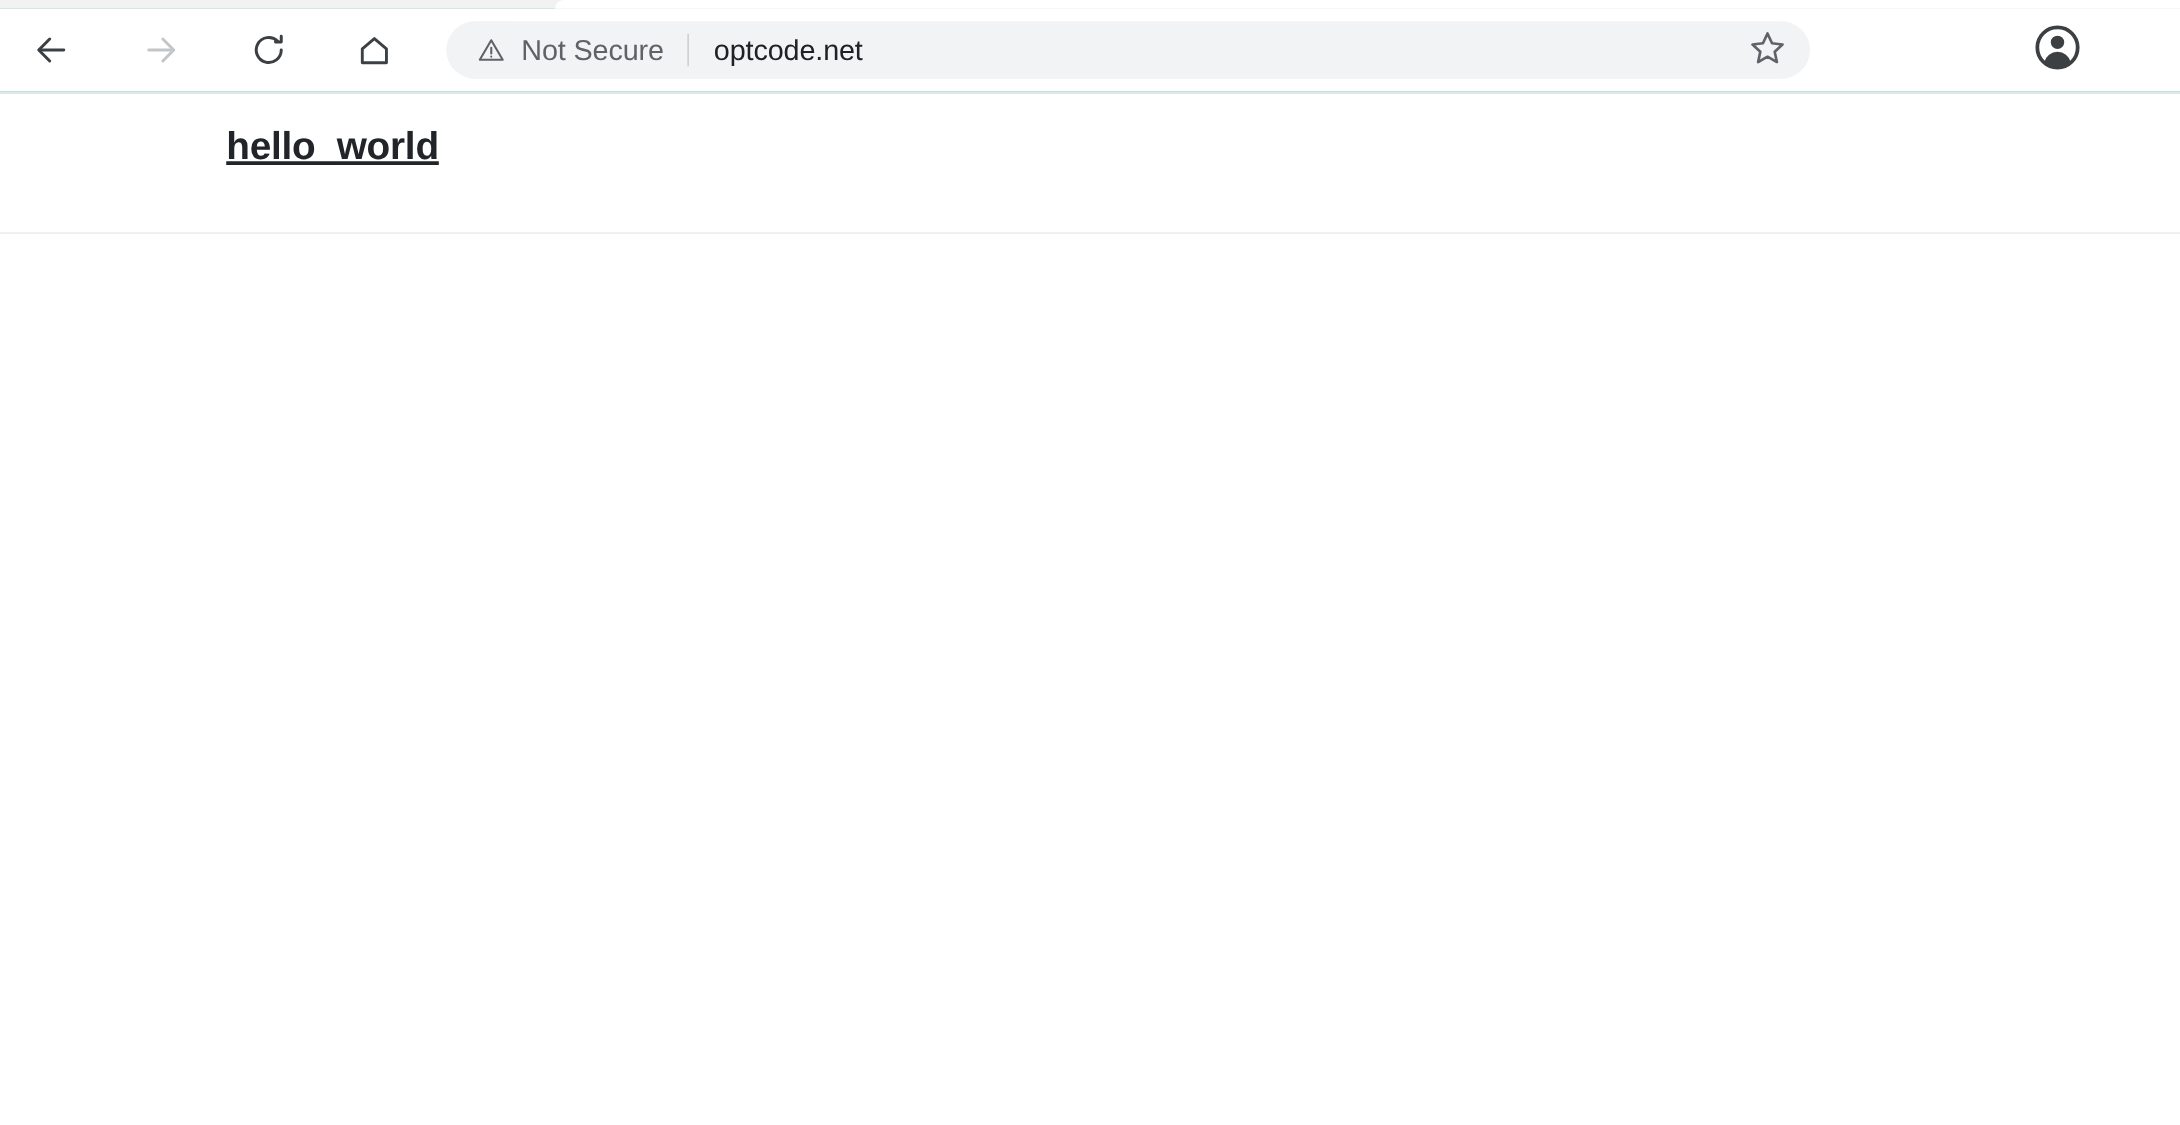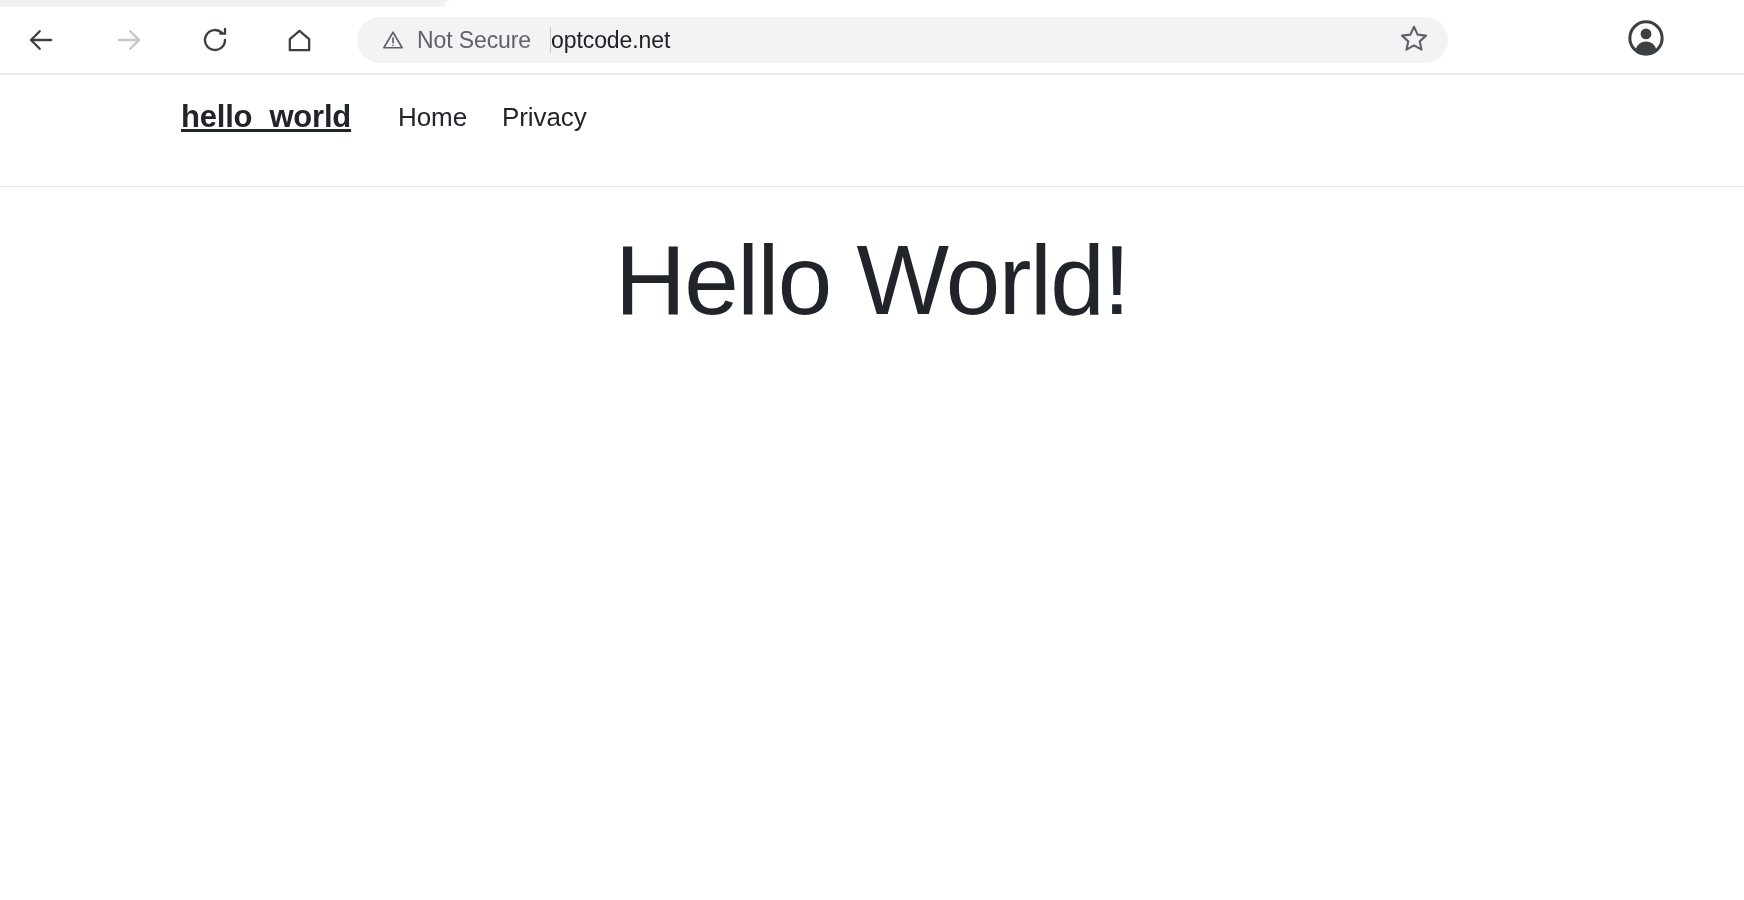--- a/index.html
+++ b/index.html
@@ -97,20 +97,21 @@
     letter-spacing: -0.1px;
     white-space: nowrap;
   }
   #omnibox-divider {
     width: 1px;
     height: 26px;
     background: #c4c7c5;
     margin-left: 19px;
   }
   #url-text {
+    margin-left: 20px;
     font-size: 23px;
     color: #202124;
     letter-spacing: -0.1px;
     white-space: nowrap;
   }
   #bookmark-star-button {
     position: absolute;
     right: 16px;
     top: 5px;
     width: 36px; height: 36px;
@@ -321,25 +322,20 @@
 
   </div>
   <div id="toolbar-bottom-border"></div>
 </div>
 
 <div id="page-viewport">
 
   <nav id="site-navbar">
     <div id="navbar-inner">
       <a id="brand" href="#">hello_world</a>
-      <div id="primary-nav">
-        <a class="nav-link" href="#">Home</a>
-        <a class="nav-link" href="#">Privacy</a>
-      </div>
     </div>
   </nav>
 
   <main id="main-content">
-    <h1 id="page-title">Hello World!</h1>
   </main>
 
 
 </div>
 
 </body></html>

